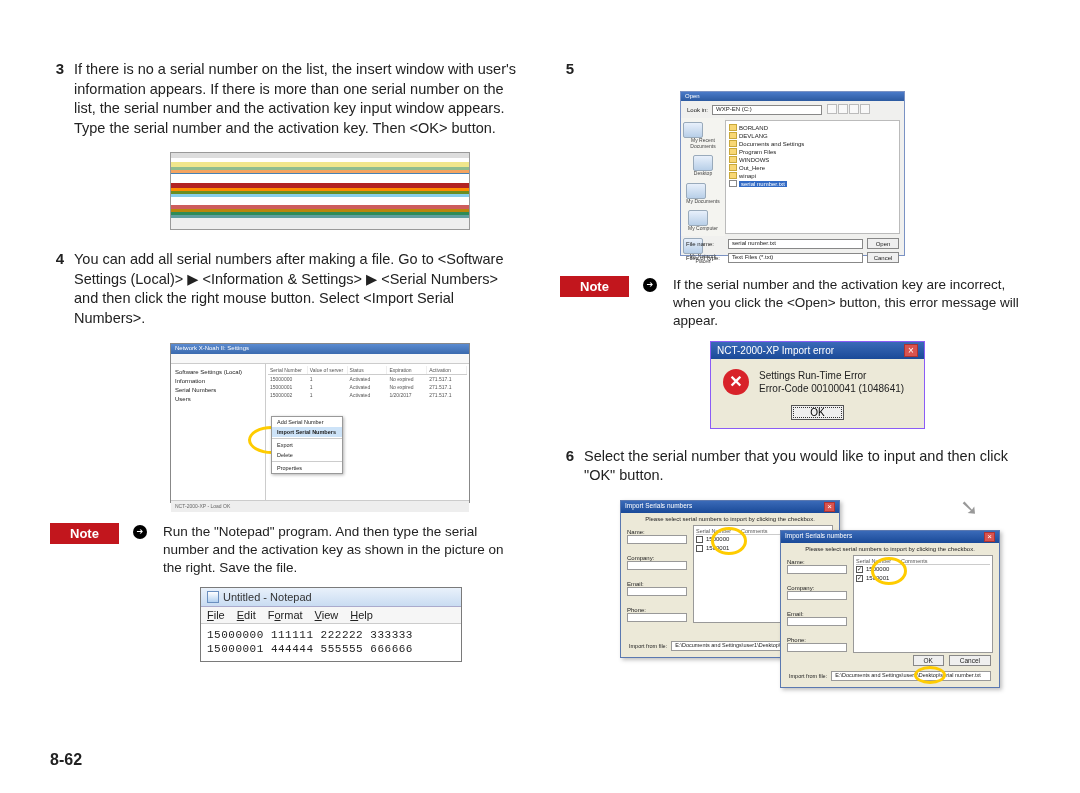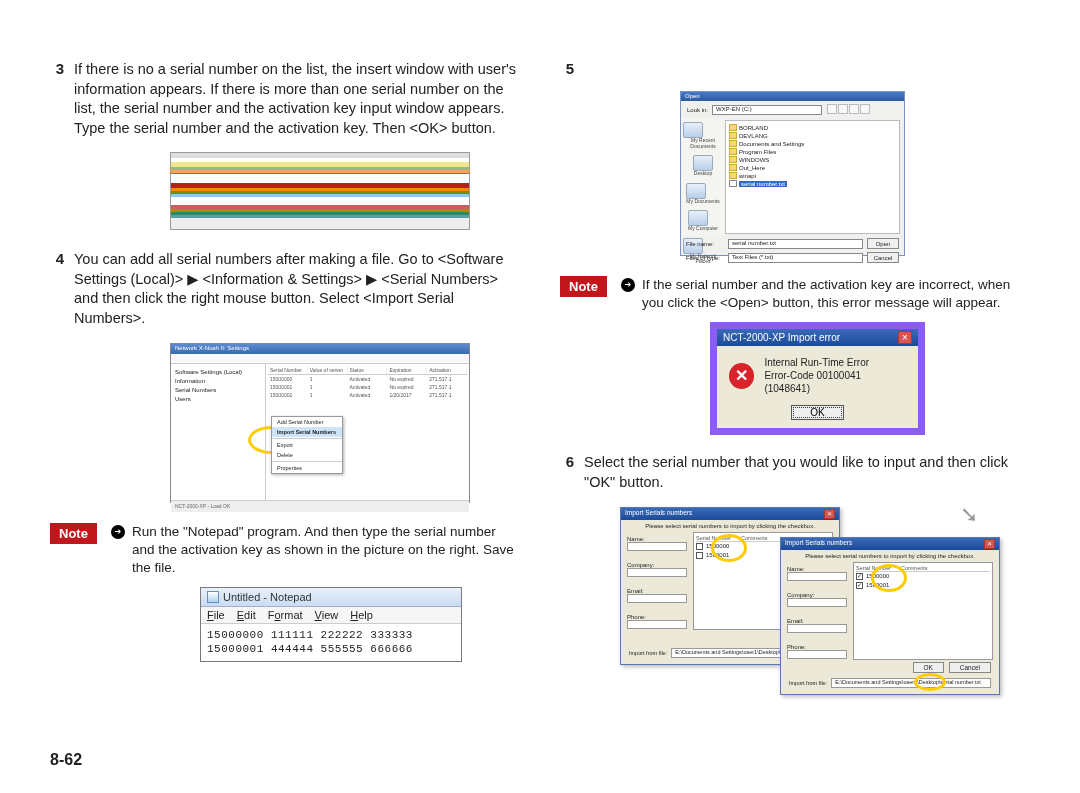--- a/index.html
+++ b/index.html
@@ -42,27 +42,27 @@
     align-items: flex-start;
     gap: 14px;
     margin-top: 18px;
     margin-bottom: 10px;
   }
   .note-badge {
     background: #c2161d;
     color: #fff;
     font-weight: bold;
     font-size: 13px;
-    padding: 3px 9px;
+    padding: 3px 20px;
     display: inline-block;
   }
   .note-content {
     display: flex;
     align-items: flex-start;
-    gap: 7px;
+    gap: 16px;
     flex: 1;
   }
   .note-bullet {
     width: 14px;
     height: 14px;
     border-radius: 50%;
     background: #000;
     display: inline-flex;
     align-items: center;
     justify-content: center;
@@ -192,21 +192,21 @@
   .fig-open .filelist .ficon.file { background:#fff; border:1px solid #888;}
   .fig-open .filelist .sel { background:#316ac5; color:#fff; padding:0 2px;}
   .fig-open .bottom { padding:2px 5px; display:grid; grid-template-columns:38px 1fr 32px; gap:3px 4px; align-items:center;}
   .fig-open .bottom .inp { border:1px solid #888; background:#fff; height:10px; padding:0 3px;}
   .fig-open .bottom .btn { border:1px solid #888; background:#efefef; height:11px; text-align:center; line-height:10px;}
 
   
   .fig-error {
     width: 215px;
     margin: 10px auto 18px 150px;
-    border: 7px solid #8b5cf6;
+    border: 1px solid #8b5cf6;
     background: #ece9d8;
     font-size: 10px;
   }
   .fig-error .tb {
     background: linear-gradient(#3a6ab8,#1a4a98);
     color:#fff; padding:2px 6px; font-size:10px;
     display:flex; justify-content:space-between; align-items:center;
   }
   .fig-error .close { width:14px; height:13px; background:#d9534f; border:1px solid #a33; color:#fff; text-align:center; line-height:11px; font-size:10px;}
   .fig-error .body { display:flex; align-items:center; gap:10px; padding:10px 12px 6px 12px;}
@@ -442,21 +442,21 @@
     </div>
 
     <div class="fig-error">
       <div class="tb">
         <span>NCT-2000-XP Import error</span>
         <span class="close">×</span>
       </div>
       <div class="body">
         <div class="xicon">✕</div>
         <div class="msg">
-          <div>Internal Run-Time Error</div>
+          <div>Settings Run-Time Error</div>
           <div>Error-Code 00100041 (1048641)</div>
         </div>
       </div>
       <div class="btnrow">
         <button class="okbtn">OK</button>
       </div>
     </div>
 
     <div class="step">
       <div class="step-num">6</div>

